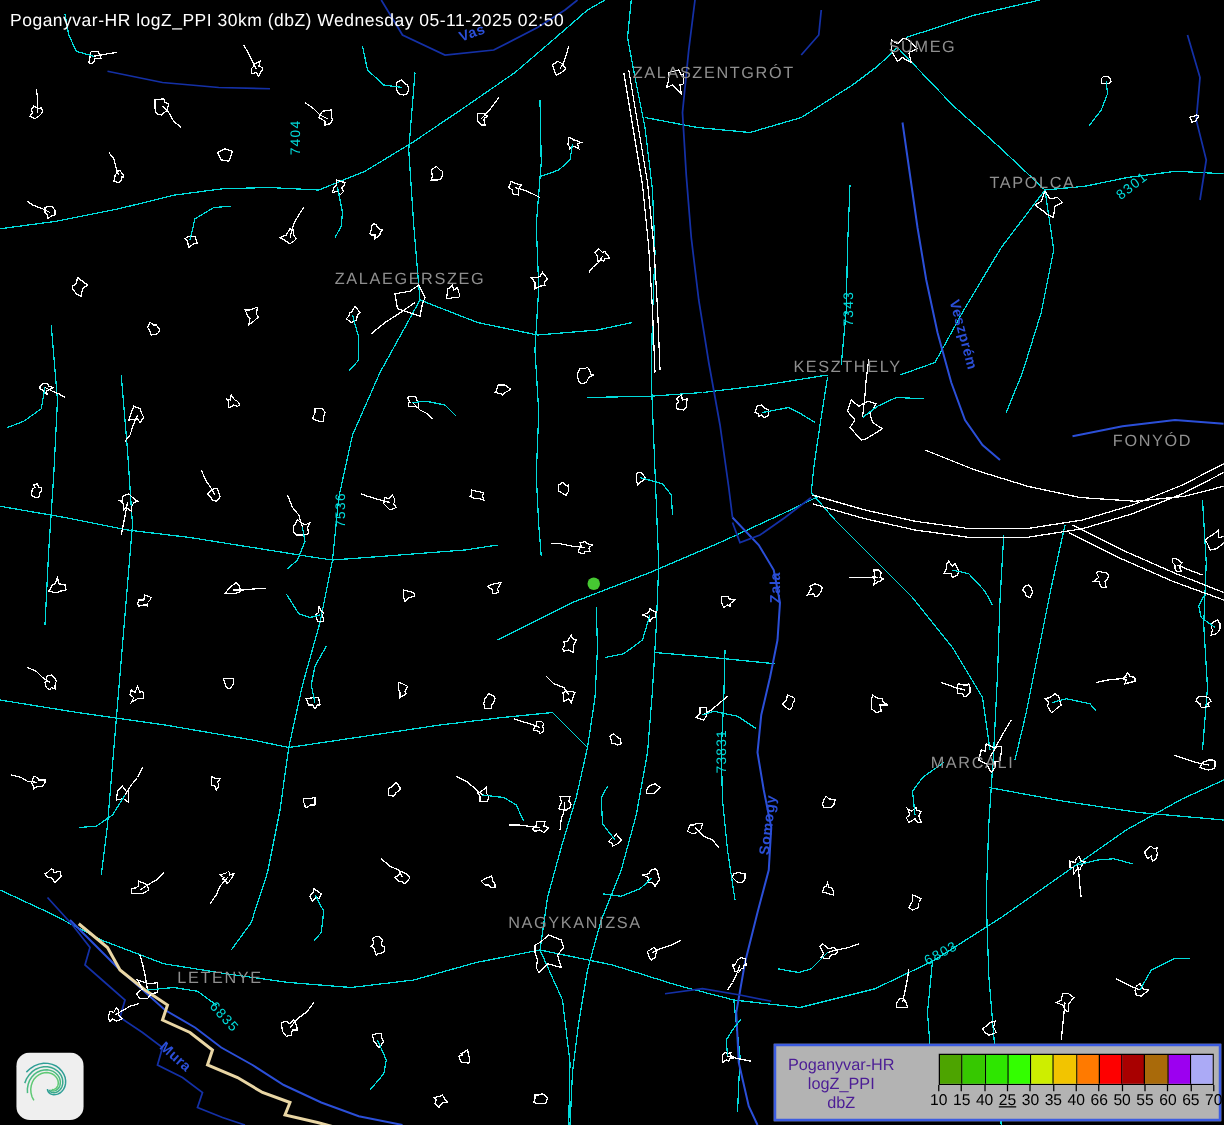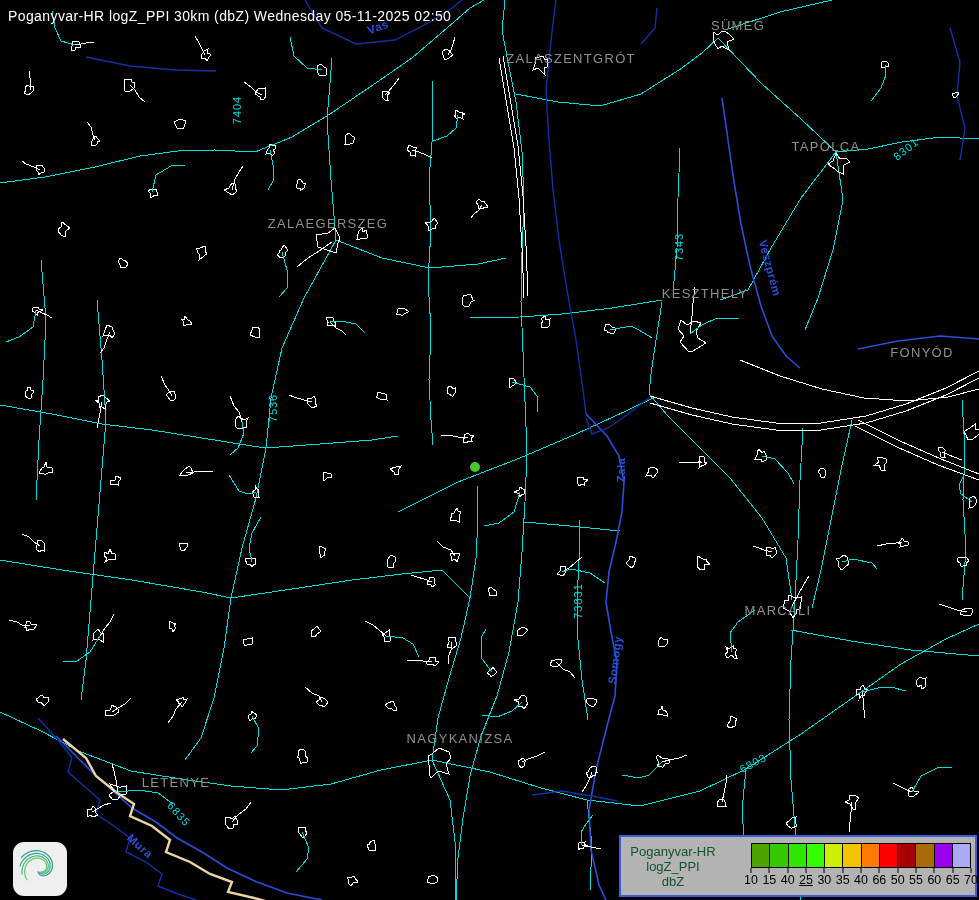--- a/index.html
+++ b/index.html
@@ -16,21 +16,21 @@
   .lbl{position:absolute;white-space:nowrap;
        transform:translate(-50%,-50%) rotate(var(--r,0deg));}
   .town{font-size:13px;color:var(--c-town);letter-spacing:1.3px;}
   .roadlbl{font-size:11px;color:var(--c-roadlbl);letter-spacing:1px;}
   .waterlbl{font-size:11.5px;font-weight:bold;color:var(--c-waterlbl);letter-spacing:.5px;}
   #title-bar{position:absolute;left:8px;top:8px;color:#fff;font-size:14px;
        letter-spacing:.4px;z-index:5;}
   #legend{position:absolute;right:2px;bottom:3px;width:346px;height:52px;
        padding:3px 4px;background:var(--lg-bg);border:2px solid var(--lg-border);
        display:flex;align-items:center;z-index:6;}
-  #legend-left{width:96px;text-align:center;color:#14532d;font-size:13px;line-height:15px;}
+  #legend-left{width:96px;text-align:center;color:#4c1d95;font-size:13px;line-height:15px;}
   #legend-right{flex:1;position:relative;height:100%;padding-left:30px;}
   #legend-strip{display:flex;height:23px;margin-top:3px;border:1px solid #000;}
   #legend-strip .cell{flex:1;border-right:1px solid #000;}
   #legend-strip .cell:last-child{border-right:none;}
   #legend-ticks{position:relative;height:5px;}
   #legend-ticks i{position:absolute;top:0;width:1px;height:5px;background:#000;
        transform:translateX(-50%);}
   #legend-nums{position:relative;height:15px;}
   #legend-nums span{position:absolute;top:0;transform:translateX(-50%);
        color:#000;font-size:12.5px;}
@@ -320,24 +320,24 @@
       <polyline points="792,606 798,595 803,586 809,576" class="v"></polyline>
     </g>
   <g id="echo-layer" shape-rendering="geometricPrecision">
     <circle id="echo-dot" cx="475" cy="467" r="5" fill="#46c832"></circle>
   </g>
 </svg>
 
 <div id="title-bar" class="t">Poganyvar-HR logZ_PPI 30km (dbZ) Wednesday 05-11-2025 02:50</div>
 
 <div class="lbl town" style="left:571px;top:58px">ZALASZENTGRÓT</div>
-<div class="lbl town" style="left:738px;top:25px">SÜMEG</div>
+<div class="lbl town" style="left:738px;top:37px">SÜMEG</div>
 <div class="lbl town" style="left:826px;top:146px">TAPOLCA</div>
 <div class="lbl town" style="left:328px;top:223px">ZALAEGERSZEG</div>
-<div class="lbl town" style="left:705px;top:293px">KESZTHELY</div>
+<div class="lbl town" style="left:678px;top:293px">KESZTHELY</div>
 <div class="lbl town" style="left:922px;top:352px">FONYÓD</div>
 <div class="lbl town" style="left:778px;top:610px">MARCALI</div>
 <div class="lbl town" style="left:460px;top:738px">NAGYKANIZSA</div>
 <div class="lbl town" style="left:176px;top:782px">LETENYE</div>
 
 <div class="lbl roadlbl" style="left:237px;top:110px;--r:-90deg">7404</div>
 <div class="lbl roadlbl" style="left:906px;top:149px;--r:-38deg">8301</div>
 <div class="lbl roadlbl" style="left:679px;top:247px;--r:-90deg">7343</div>
 <div class="lbl roadlbl" style="left:273px;top:408px;--r:-90deg">7536</div>
 <div class="lbl roadlbl" style="left:578px;top:601px;--r:-90deg">73831</div>

